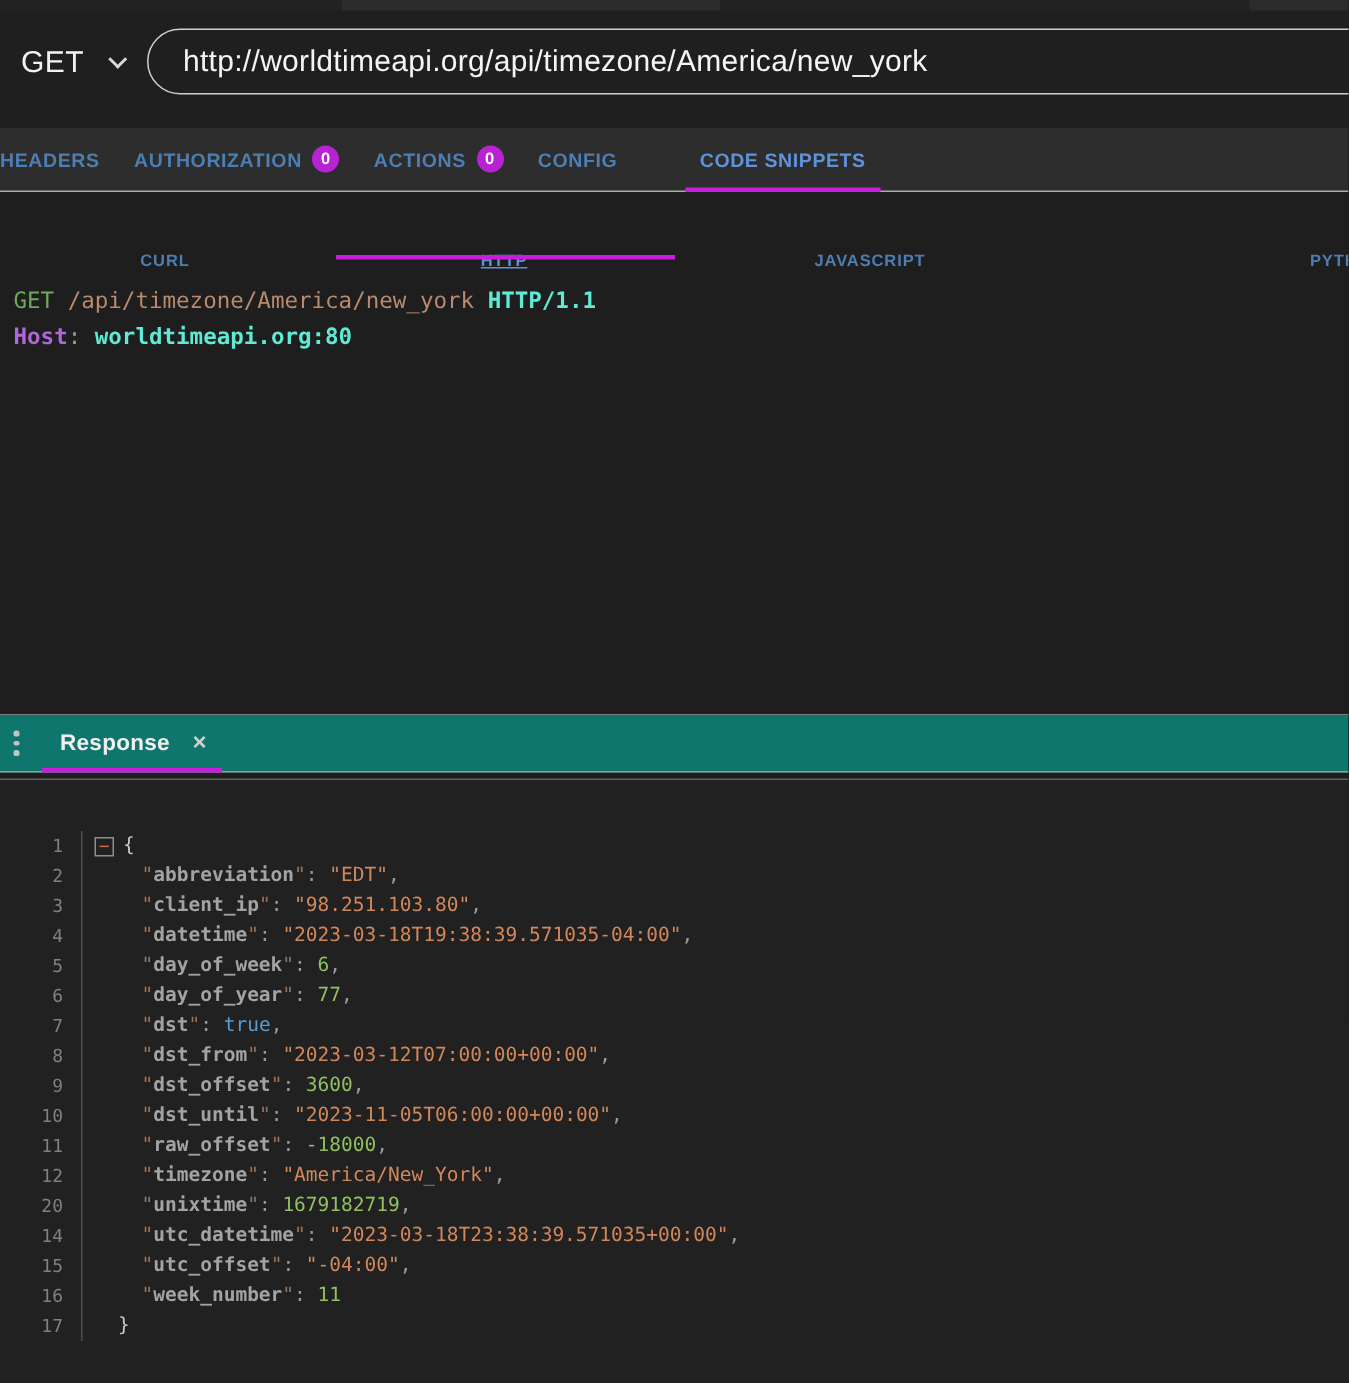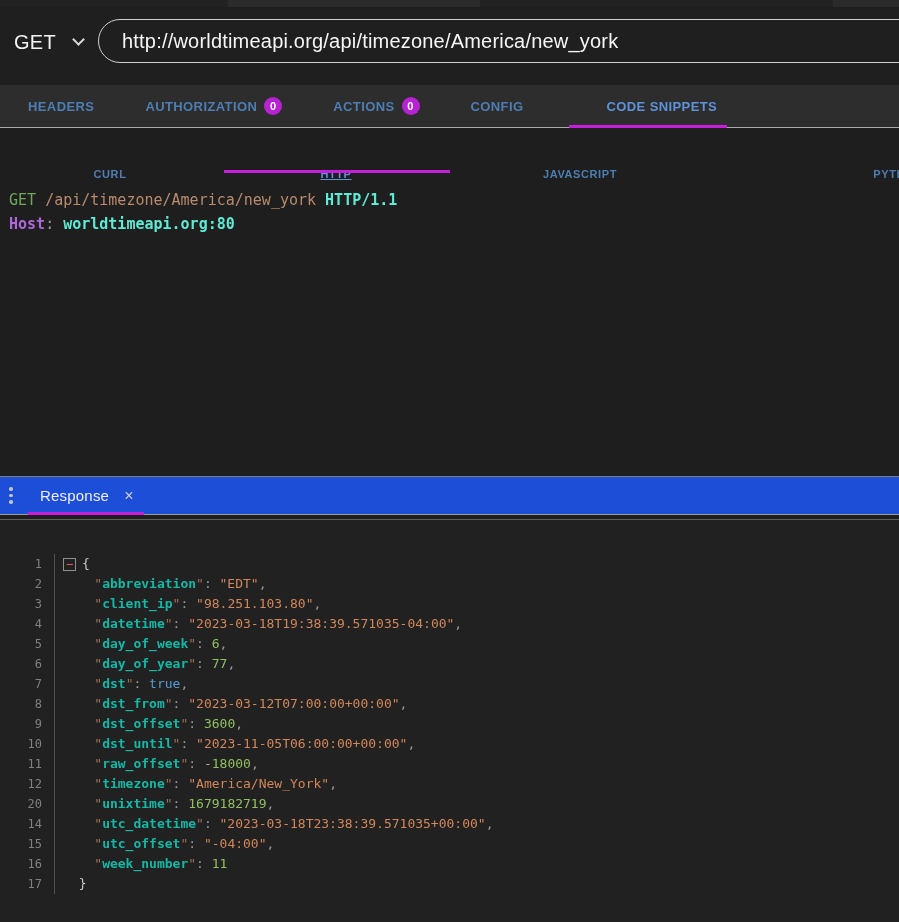--- a/index.html
+++ b/index.html
@@ -20,21 +20,21 @@
               border:1.5px solid #cfcfcf; border-radius:23px; display:flex; align-items:center;
               background:transparent; padding-left:23px; }
   .url-input { background:transparent; border:none; outline:none; color:#f5f5f5;
                font-size:20px; letter-spacing:0.2px; width:720px;
                font-family:"Liberation Sans", sans-serif; }
 
   
   .main-tabs { height:43px; background:#2d2d2d; display:flex; align-items:stretch; gap:23px;
                border-bottom:1px solid #ababab; }
   .mtab { position:relative; display:flex; align-items:center; color:var(--tab-blue);
-          font-weight:700; font-size:13px; letter-spacing:0.4px; cursor:pointer;padding-left:28px; }
+          font-weight:700; font-size:13px; letter-spacing:0.4px; cursor:pointer; }
   .mtab.active { color:var(--tab-active);margin-left:32px; }
   .mtab.active::after { content:""; position:absolute; left:-9px; right:-10px; bottom:-1px;
                         height:3px; background:var(--accent); }
   .badge { width:18px; height:18px; border-radius:50%; background:var(--badge); color:#fff;
            font-size:11px; font-weight:700; display:flex; align-items:center;
            justify-content:center; margin-left:7px; }
 
   
   .snippet-tabs { position:relative; height:52px; background:#1e1e1e; }
   .stab { position:absolute; top:0; height:100%; display:flex; align-items:center;
@@ -49,22 +49,22 @@
                   font-family:"DejaVu Sans Mono", monospace; font-size:15px; line-height:24px; }
   .ck-method { color:var(--c-green); }
   .ck-path   { color:var(--c-tan); }
   .ck-plain  { color:#5eead4; font-weight:700; }
   .ck-host   { color:var(--c-purple); font-weight:700; }
   .ck-pun    { color:#9a9a9a; }
 
   .divider1 { height:1px; background:#7f7f7f; }
 
   
-  .response-bar { position:relative; height:38px; background:#1d4ed8; display:flex;
-                  align-items:stretch; border-bottom:1px solid #9c9c9c; }
+  .response-bar { position:relative; height:38px; background:#0f766e; display:flex;
+                  align-items:stretch; border-bottom:1px solid #9c9c9c;font-weight:bold; }
   .kebab { position:absolute; left:7px; top:8px; display:flex; flex-direction:column; gap:3px;
            cursor:pointer; padding:2px; }
   .kebab i { width:3.5px; height:3.5px; border-radius:50%; background:#c4c4c4; }
   .resp-tab { position:relative; margin-left:40px; display:flex; align-items:center; gap:15px;
               cursor:pointer; }
   .resp-label { color:#f0f0f0; font-size:15px; letter-spacing:0.2px; }
   .resp-close { color:#cfcfcf; font-size:16px; line-height:1; cursor:pointer; }
   .resp-tab::after { content:""; position:absolute; left:-12px; right:-10px; bottom:-1px;
                      height:3px; background:var(--accent); }
   .divider2 { height:5px; background:#1e1e1e; border-bottom:1px solid #606060; }
@@ -72,21 +72,21 @@
   
   .response-body { height:402px; background:#212121; padding-top:34px;
                    font-family:"DejaVu Sans Mono", monospace; }
   .rl { display:flex; height:20px; line-height:20px; font-size:13px; }
   .rl-num { width:42px; text-align:right; color:#808080; font-size:12px; flex-shrink:0; }
   .rl-code { border-left:1px solid #4f4f4f; margin-left:12px; padding-left:8px;
              white-space:pre; display:flex; align-items:center; }
   .fold { display:inline-flex; width:13px; height:13px; border:1px solid #8f8f8f;
           color:#cf6550; font-size:12px; line-height:1; align-items:center;
           justify-content:center; margin-right:6px; cursor:pointer; flex-shrink:0; }
-  .tk-key   { color:#14b8a6; font-weight:700; }
+  .tk-key   { color:#a3a3a3; font-weight:700; }
   .tk-kq    { color:#9b7257; }
   .tk-pun   { color:#9a9a9a; }
   .tk-str   { color:var(--c-str); }
   .tk-numv  { color:var(--c-num); }
   .tk-bool  { color:var(--c-bool); }
   .tk-brace { color:#c9c9c9; }
 </style>
 </head>
 <body>
 

